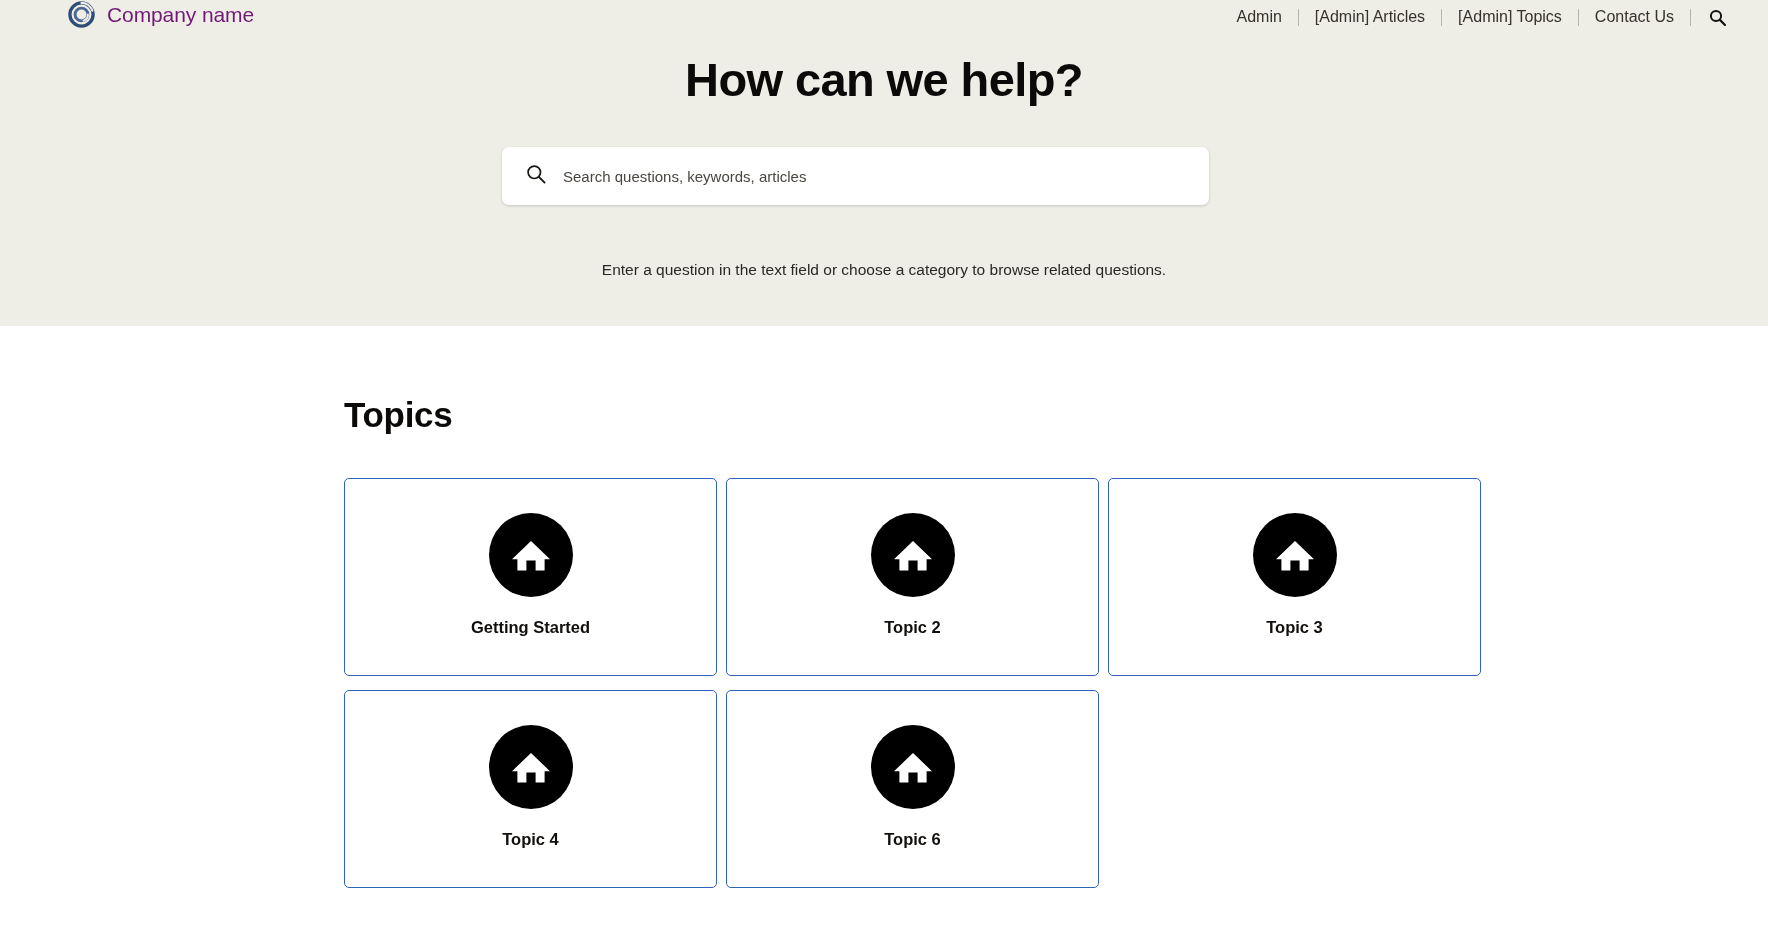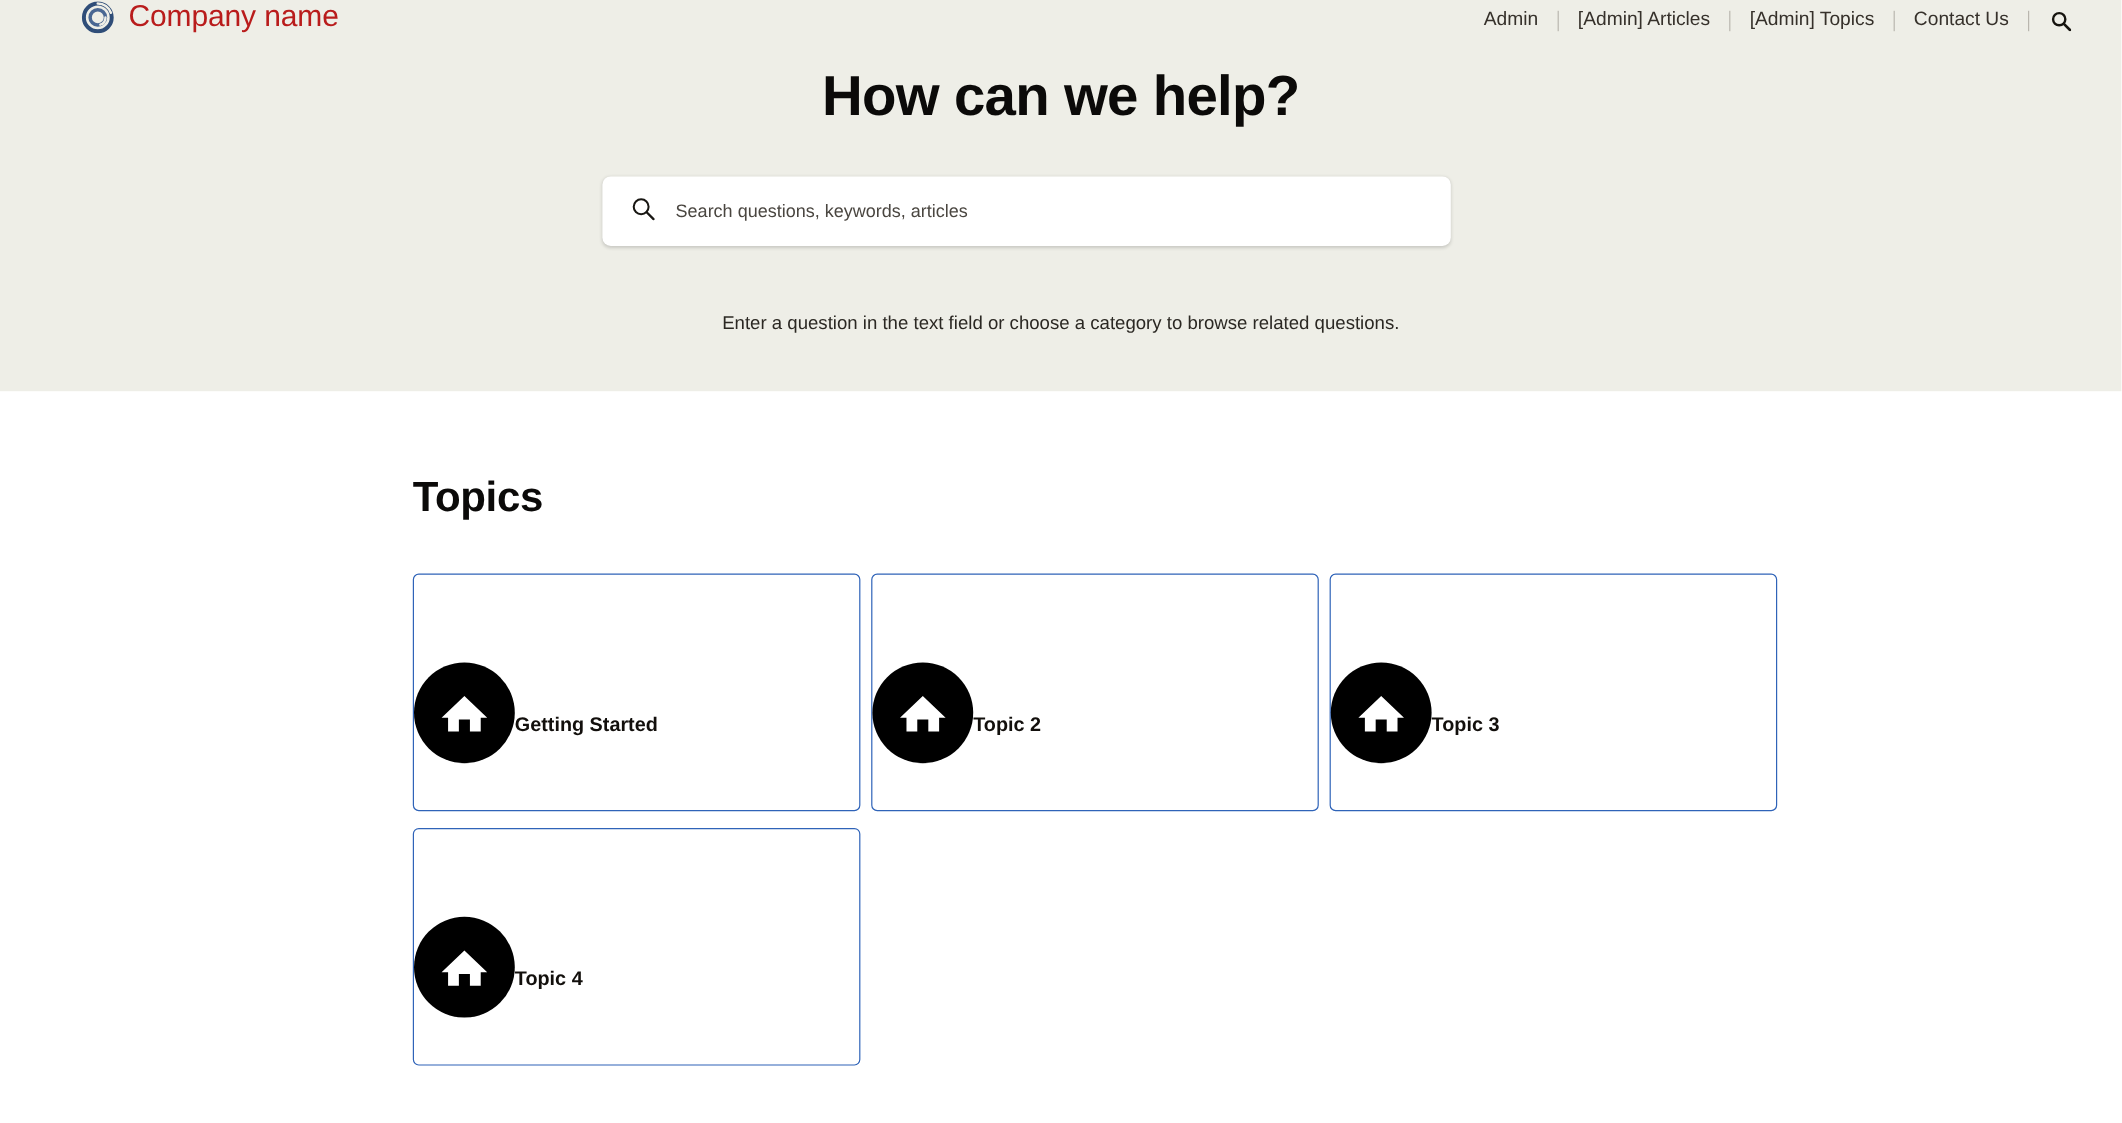--- a/index.html
+++ b/index.html
@@ -46,23 +46,23 @@
   }
 
   .brand-logo {
     width: 27px;
     height: 27px;
     display: block;
     flex: none;
   }
 
   .brand-name {
-    font-size: 25px;
+    font-size: 21px;
     line-height: 27px;
-    color: #b91c1c;
+    color: #701a75;
     letter-spacing: -0.1px;
     white-space: nowrap;
   }
 
   .mainnav {
     position: absolute;
     right: 28px;
     top: 0;
     height: 34px;
     display: flex;
@@ -190,21 +190,21 @@
     grid-auto-rows: 198px;
     column-gap: 9px;
     row-gap: 14px;
   }
 
   .topic-card {
     border: 1.6px solid #2f63b8;
     border-radius: 5px;
     background: #ffffff;
     display: flex;
-    flex-direction: row;
+    flex-direction: column;
     align-items: center;
     justify-content: flex-start;
     padding-top: 34px;
     text-decoration: none;
     cursor: pointer;
   }
 
   .topic-icon {
     width: 84px;
     height: 84px;
@@ -318,16 +318,24 @@
       <a class="topic-card" href="#">
         <span class="topic-icon">
           <svg width="46" height="46" viewBox="0 0 46 46" xmlns="http://www.w3.org/2000/svg">
             <path d="M23 9 L42 27.2 L36.6 27.2 L36.6 38.5 L27.6 38.5 L27.6 28.6 L18.4 28.6 L18.4 38.5 L9.4 38.5 L9.4 27.2 L4 27.2 Z" fill="#ffffff"></path>
           </svg>
         </span>
         <span class="topic-label">Topic 4</span>
       </a>
 
 
+      <a class="topic-card" href="#">
+        <span class="topic-icon">
+          <svg width="46" height="46" viewBox="0 0 46 46" xmlns="http://www.w3.org/2000/svg">
+            <path d="M23 9 L42 27.2 L36.6 27.2 L36.6 38.5 L27.6 38.5 L27.6 28.6 L18.4 28.6 L18.4 38.5 L9.4 38.5 L9.4 27.2 L4 27.2 Z" fill="#ffffff"></path>
+          </svg>
+        </span>
+        <span class="topic-label">Topic 6</span>
+      </a>
 
     </div>
   </div>
 </section>
 
 </body></html>

